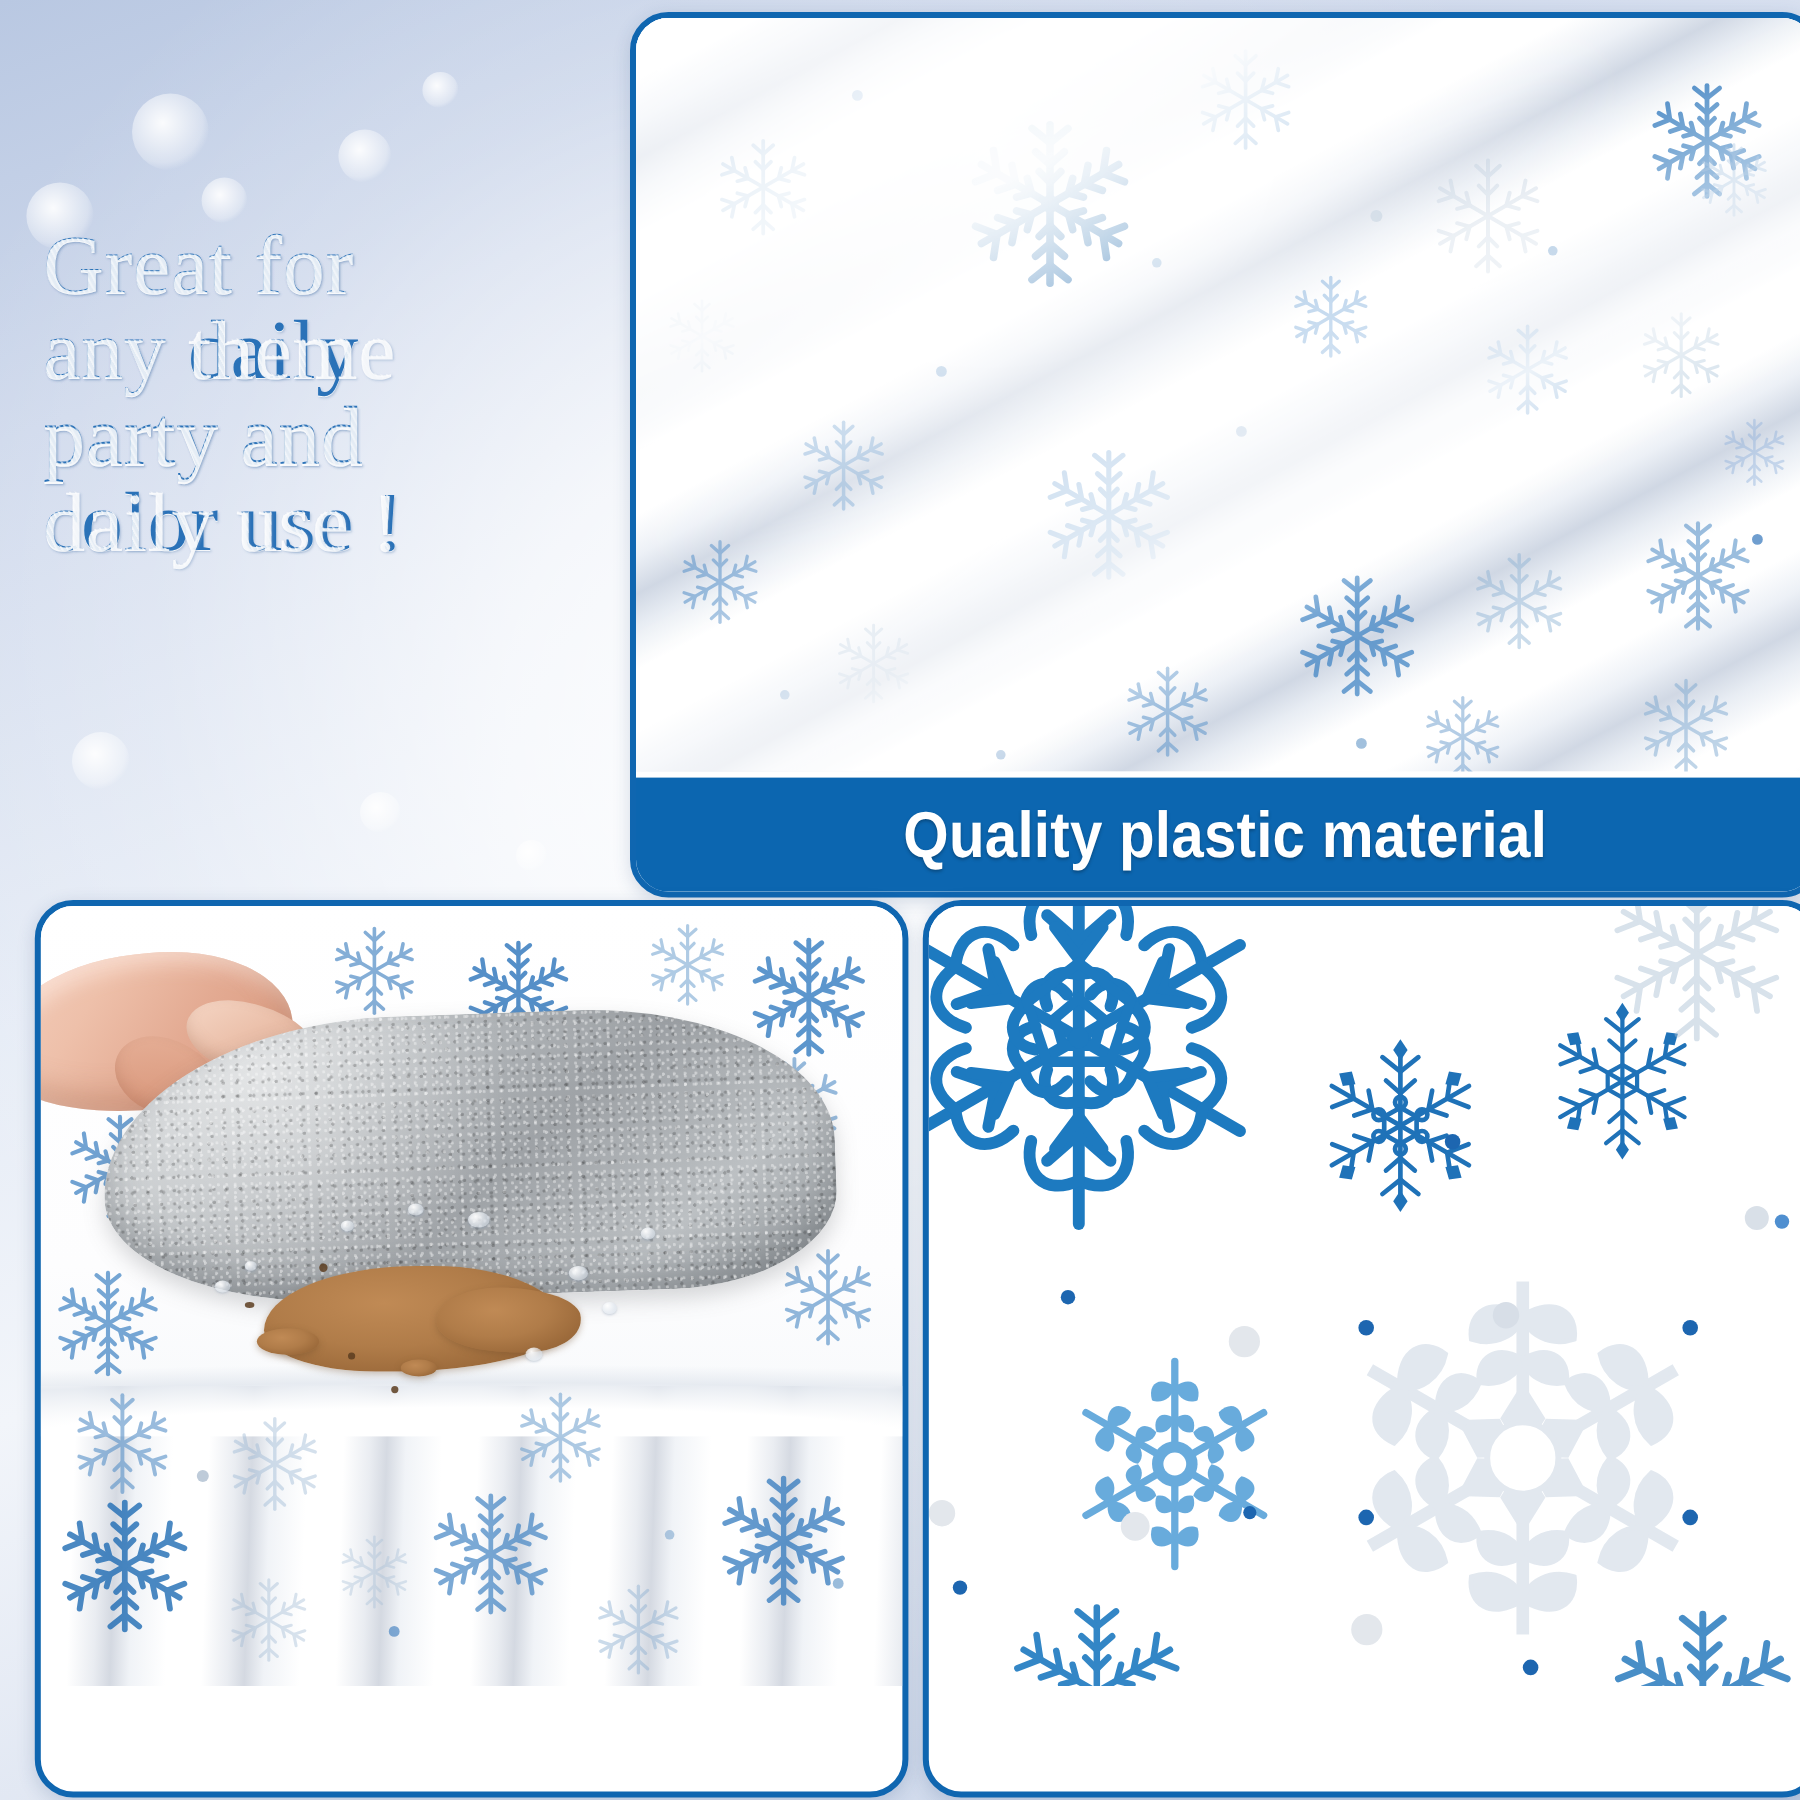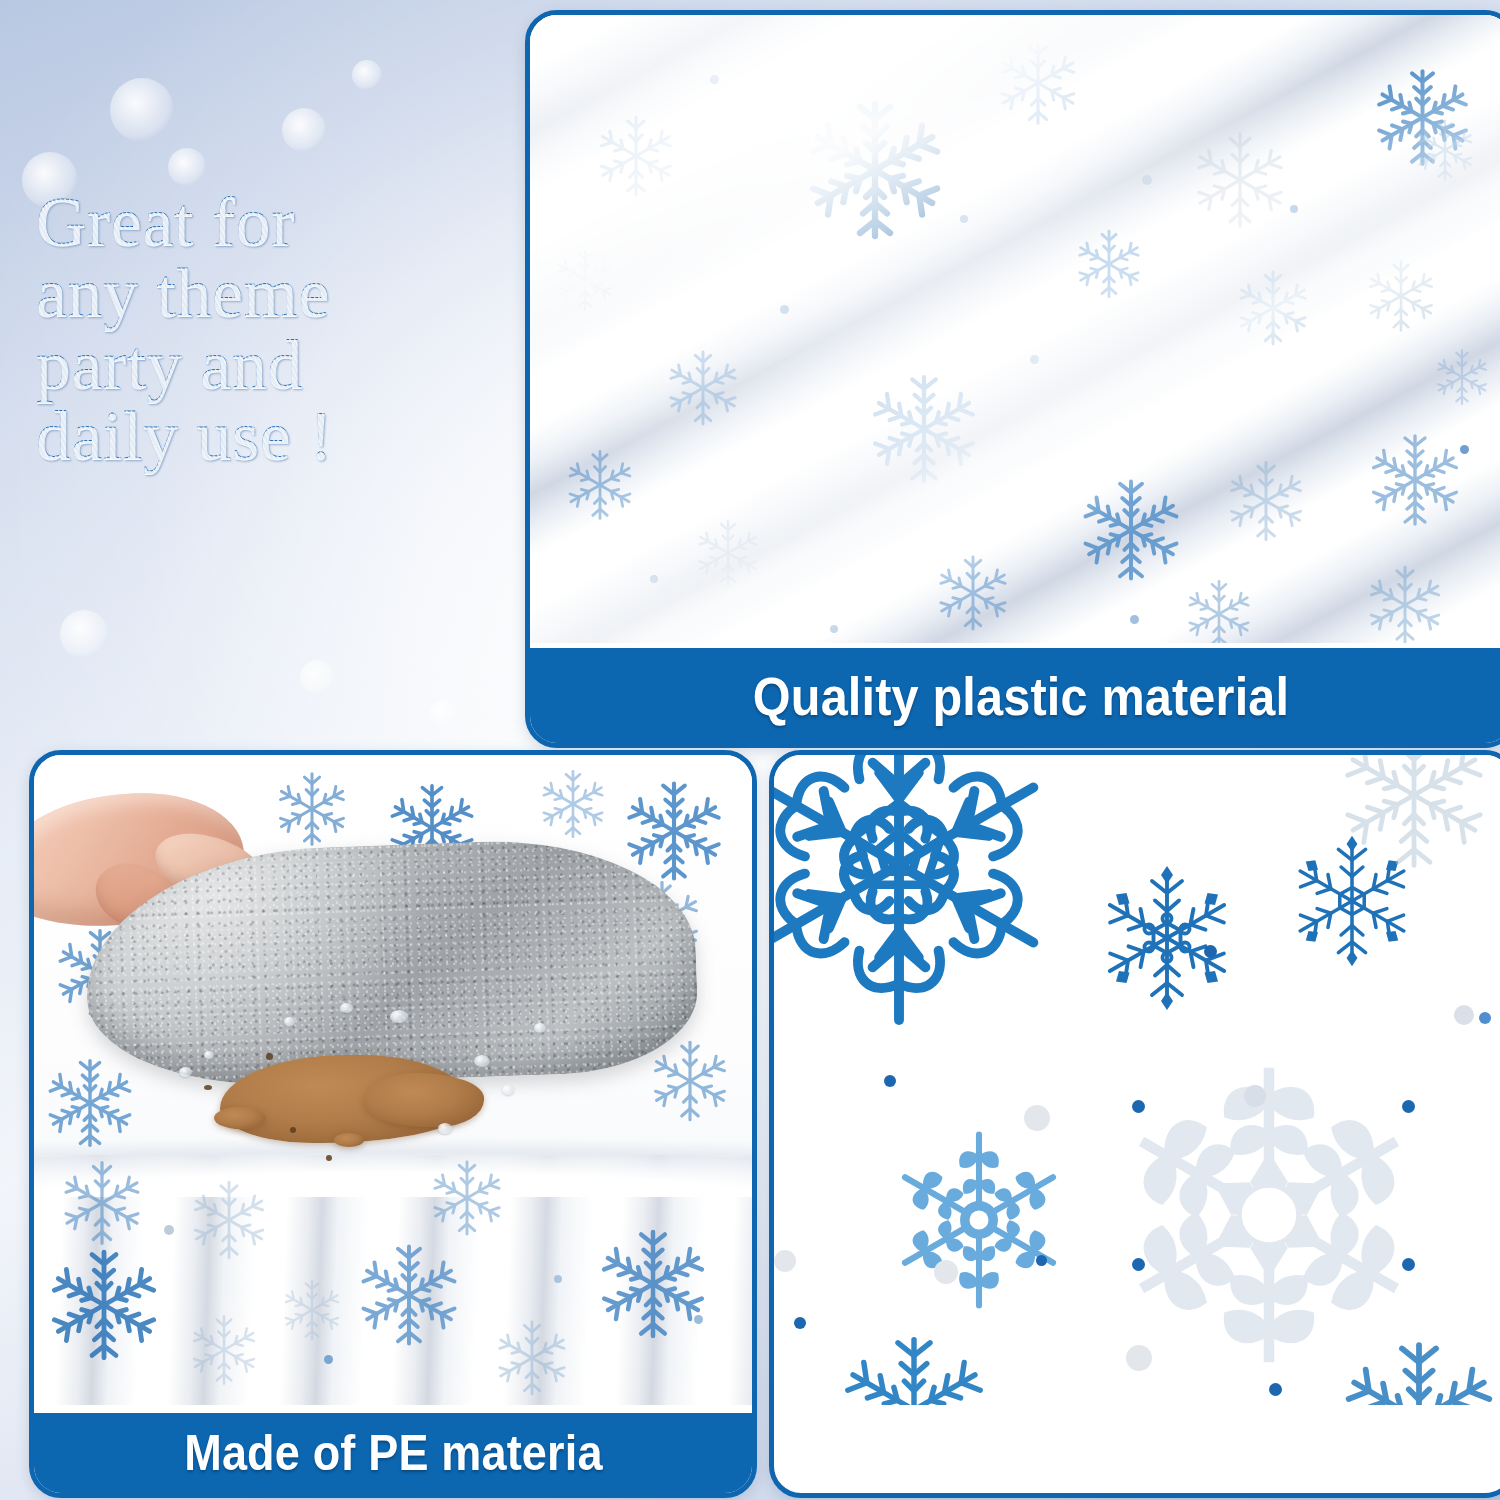--- a/index.html
+++ b/index.html
@@ -163,23 +163,23 @@
   <div class="bokeh" style="left:282px;top:108px;width:44px;height:44px;"></div>
   <div class="bokeh" style="left:168px;top:148px;width:38px;height:38px;"></div>
   <div class="bokeh" style="left:22px;top:152px;width:56px;height:56px;"></div>
   <div class="bokeh" style="left:352px;top:60px;width:30px;height:30px;"></div>
   <div class="bokeh" style="left:60px;top:610px;width:48px;height:48px;"></div>
   <div class="bokeh" style="left:300px;top:660px;width:34px;height:34px;"></div>
   <div class="bokeh" style="left:430px;top:700px;width:26px;height:26px;"></div>
 
   <div id="headline">
     <div class="line" data-txt="Great for">Great for</div>
-    <div class="line" data-txt="any theme">any theme</div>
+    <div class="line" data-txt="any theme">any daily</div>
     <div class="line" data-txt="party and">party and</div>
-    <div class="line" data-txt="daily use !">daily use !</div>
+    <div class="line" data-txt="daily use !">color use !</div>
   </div>
 
   <div class="panel" id="panel-top">
     <div class="photo">
       <div class="fabric"></div>
 
       <div class="sf" style="left:270px;top:80px;width:150px;height:150px;opacity:.95;">
         <svg viewBox="0 0 100 100">
             <g stroke="#1462a8" stroke-width="4.2" stroke-linecap="round" fill="none">
           <g id="armA">
@@ -724,23 +724,20 @@
               <use href="#armB" transform="rotate(180 50 50)"></use>
               <use href="#armB" transform="rotate(240 50 50)"></use>
               <use href="#armB" transform="rotate(300 50 50)"></use>
             </g>
           </svg>
       </div>
       <div class="dot" style="left:130px;top:470px;width:10px;height:10px;background:#aebed0;opacity:.8;"></div>
       <div class="dot" style="left:290px;top:600px;width:9px;height:9px;background:#4d88c3;opacity:.7;"></div>
       <div class="dot" style="left:520px;top:520px;width:8px;height:8px;background:#8fb2d4;opacity:.7;"></div>
       <div class="dot" style="left:660px;top:560px;width:9px;height:9px;background:#6f9fcc;opacity:.7;"></div>
-    </div>
-    <div class="banner">
-      <span>Made of PE materia</span>
     </div>
   </div>
 
   <div class="panel" id="panel-br">
     <div class="photo">
       <div class="vivid"></div>
 
       <div class="sf" style="left:-40px;top:-55px;width:330px;height:330px;">
         <svg viewBox="0 0 100 100">
           <g fill="none" stroke="#1d7ac0" stroke-width="3.0" stroke-linecap="round">

